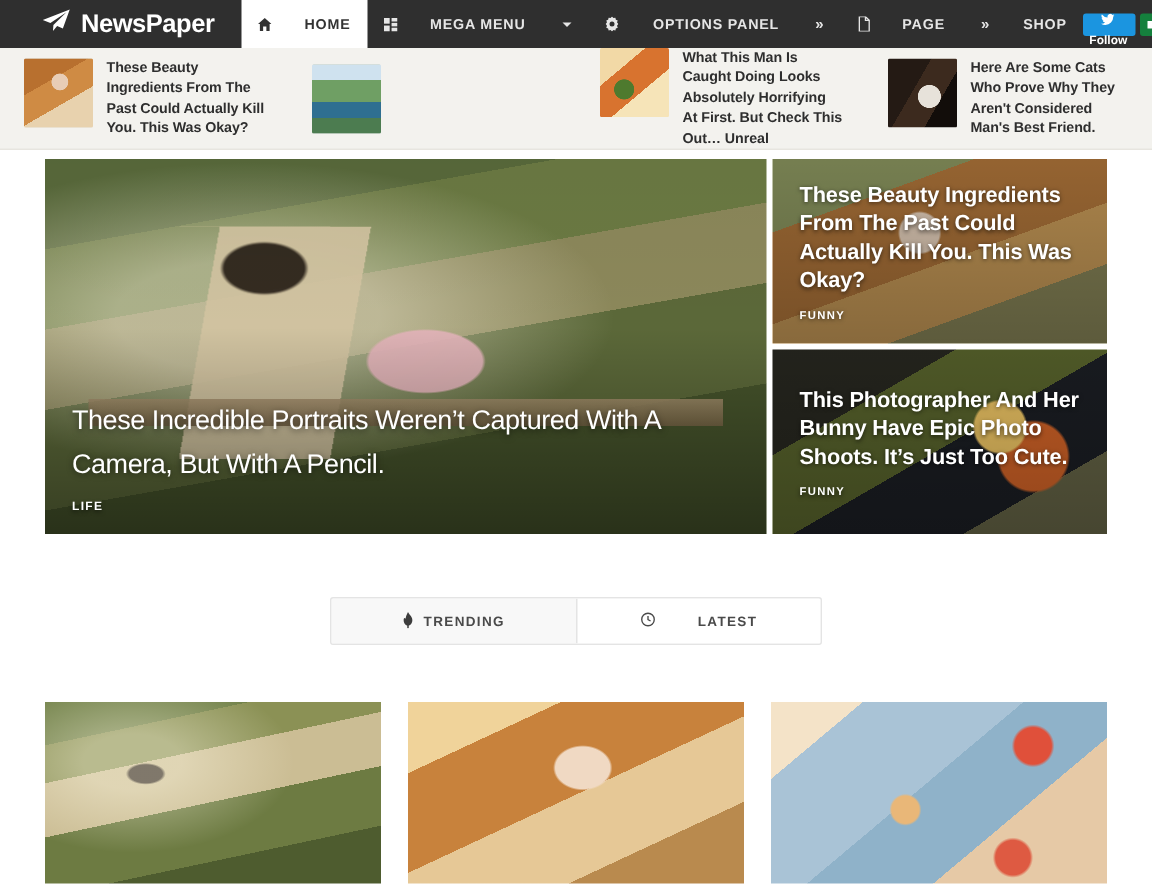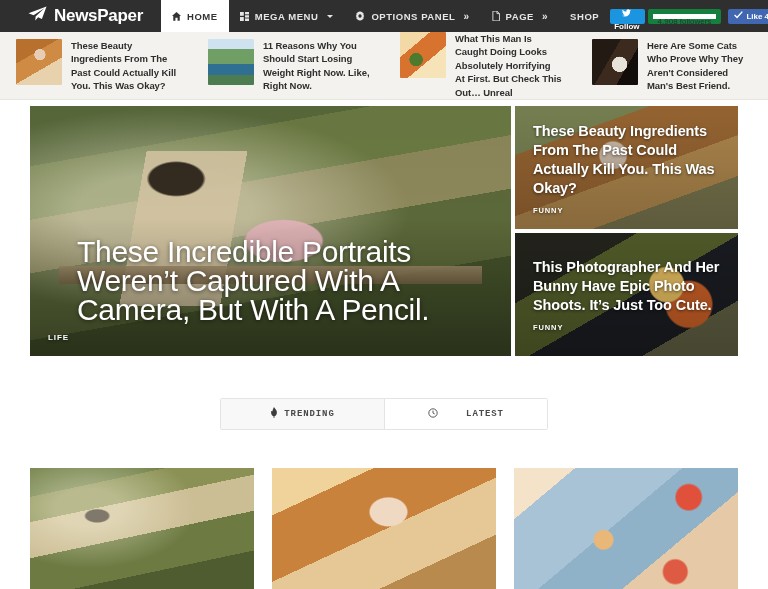--- a/index.html
+++ b/index.html
@@ -20,21 +20,21 @@
   .brand {
     display: flex; align-items: center; gap: 7px;
     padding: 0 18px 0 28px;
     color: #ffffff;
     font-size: 17px; font-weight: bold;
     letter-spacing: -0.3px;
   }
   .brand-icon { display: block; }
   .nav { display: flex; align-items: stretch; }
   .nav-item {
-    display: flex; align-items: center; gap: 6px;
+    display: flex; align-items: center; gap: 22px;
     padding: 0 11px;
     color: #e6e6e6;
     font-size: 9.5px; font-weight: bold;
     letter-spacing: 0.55px;
     text-transform: uppercase;
     white-space: nowrap;
     cursor: pointer;
   }
   .nav-item.active {
     background: #ffffff;
@@ -166,25 +166,24 @@
   .hero-bench {
     position: absolute; left: 6%; top: 64%; width: 88%; height: 7%;
     background: linear-gradient(#a58f6c, #7b6748);
     opacity: 0.85;
   }
   .hero-text {
     position: absolute; left: 18px; right: 18px; bottom: 14px; z-index: 3;
   }
   .hero-title {
     color: #ffffff;
-    font-size: 30px; line-height: 29px;
+    font-size: 18px; line-height: 29px;
     font-weight: normal;
     letter-spacing: -0.3px;
     text-shadow: 0 1px 4px rgba(0,0,0,0.55);
-    margin-left: 29px;
   }
   .hero-cat {
     margin-top: 9px;
     color: #ffffff;
     font-size: 8px; font-weight: bold;
     letter-spacing: 0.9px;
     text-shadow: 0 1px 3px rgba(0,0,0,0.6);
   }
 
   .hero-side { flex: 1 1 auto; display: flex; flex-direction: column; gap: 4px; }
@@ -235,21 +234,20 @@
     overflow: hidden;
     background: #ffffff;
   }
   .tab {
     width: 163px; height: 30px;
     display: flex; align-items: center; justify-content: center; gap: 6px;
     font-size: 9px; font-weight: bold; letter-spacing: 0.9px;
     color: #4a4a4a;
     cursor: pointer;
     background: #ffffff;
-    font-family: Liberation Mono, monospace;
   }
   .tab.active { background: #f8f8f8; }
   .tab + .tab { border-left: 1px solid #e4e4e4; gap: 28px; }
 
   
   .cards {
     width: 768px;
     padding: 38px 30px 0 30px;
     display: flex; gap: 18px;
   }
@@ -371,21 +369,20 @@
 
 <div class="ticker">
 
   <div class="tick">
     <div class="tick-thumb th-redhead"></div>
     <div class="tick-title">These Beauty Ingredients From The Past Could Actually Kill You. This Was Okay?</div>
   </div>
 
   <div class="tick">
     <div class="tick-thumb th-resort"></div>
-    <div class="tick-title">11 Reasons Why You Should Start Losing Weight Right Now. Like, Right Now.</div>
   </div>
 
   <div class="tick">
     <div class="tick-thumb th-food"></div>
     <div class="tick-title">What This Man Is Caught Doing Looks Absolutely Horrifying At First. But Check This Out… Unreal</div>
   </div>
 
   <div class="tick">
     <div class="tick-thumb th-cats"></div>
     <div class="tick-title">Here Are Some Cats Who Prove Why They Aren't Considered Man's Best Friend.</div>

